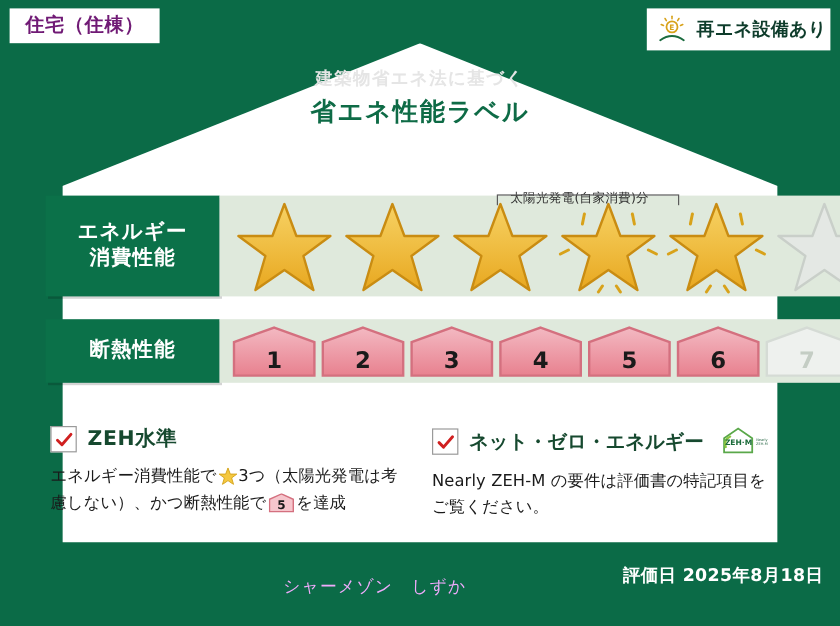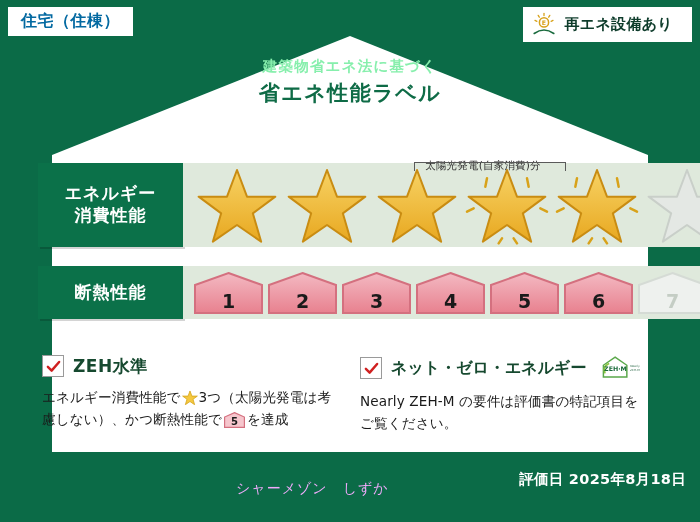--- a/index.html
+++ b/index.html
@@ -18,35 +18,35 @@
        648px 155px,
        648px 452px,
        52px 452px);
     z-index:1;
   }
 
   
   .chip-house{
     position:absolute;left:8px;top:7px;z-index:6;
     background:#fff;padding:5px 13px 6px 13px;
-    font-size:16px;font-weight:700;color:#0369a1;letter-spacing:.5px;
+    font-size:16px;font-weight:700;color:#701a75;letter-spacing:.5px;
     line-height:1.15;
   }
   
   .chip-re{
     position:absolute;right:8px;top:7px;z-index:6;
-    background:#fff;padding:5px 19px 6px 8px;
+    background:#fff;padding:5px 3px 6px 8px;
     display:flex;align-items:center;gap:7px;
     font-size:15px;font-weight:700;color:#0e3c2b;letter-spacing:.3px;
   }
   .sun-ic{width:26px;height:24px;display:block;}
 
   
   .heads{position:absolute;left:0;top:58px;width:700px;z-index:5;text-align:center;}
-  .h-sub{font-size:14.5px;font-weight:700;color:#86efac;letter-spacing:1.2px;line-height:1.2;font-family:Liberation Serif, serif;}
+  .h-sub{font-size:14.5px;font-weight:700;color:#e5e5e5;letter-spacing:1.2px;line-height:1.2;font-family:Liberation Serif, serif;}
   .h-main{font-size:21px;font-weight:700;color:#0e6b46;letter-spacing:1.5px;margin-top:6px;line-height:1.15;}
 
   
   .row{position:absolute;z-index:5;display:flex;align-items:stretch;}
   .row-ene{left:38px;top:163px;width:622px;height:84px;}
   .row-ins{left:38px;top:266px;width:622px;height:53px;}
 
   .cap{
     width:145px;flex:0 0 145px;background:#0b7149;color:#fff;
     display:flex;align-items:center;justify-content:center;text-align:center;

